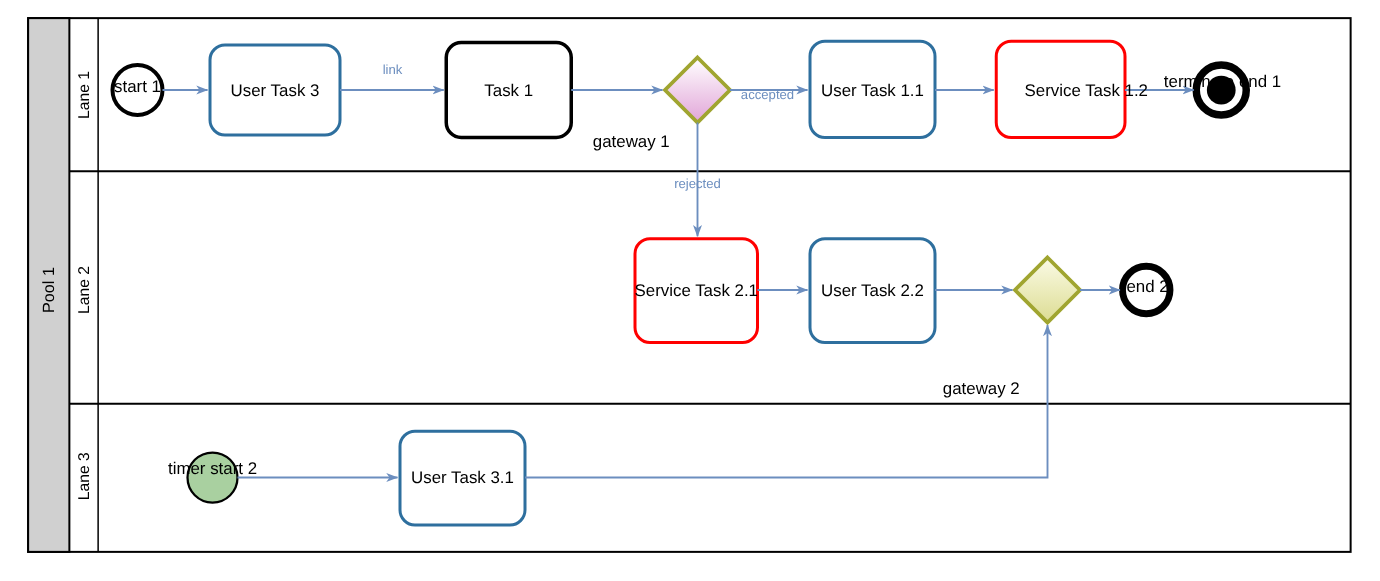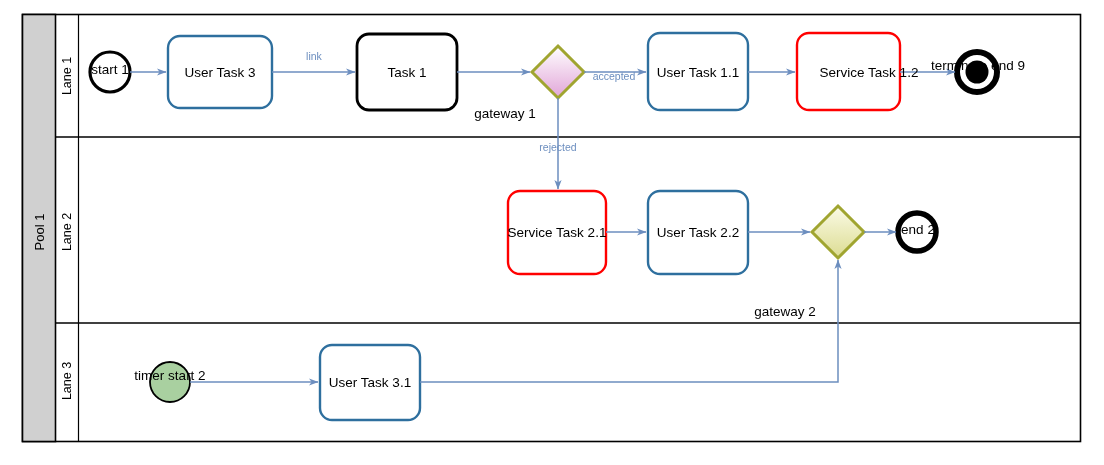--- a/index.html
+++ b/index.html
@@ -187,21 +187,21 @@
   <div class="lane-label" style="left:67px; top:76px; transform: translate(-50%,-50%) rotate(-90deg);">Lane 1</div>
   <div class="lane-label" style="left:67px; top:232px; transform: translate(-50%,-50%) rotate(-90deg);">Lane 2</div>
   <div class="lane-label" style="left:67px; top:381px; transform: translate(-50%,-50%) rotate(-90deg);">Lane 3</div>
 
   <div class="node-label" style="left:110px; top:69px;">start 1</div>
   <div class="node-label" style="left:220px; top:72px;">User Task 3</div>
   <div class="node-label" style="left:407px; top:72px;">Task 1</div>
   <div class="node-label" style="left:505px; top:113px;">gateway 1</div>
   <div class="node-label" style="left:698px; top:72px;">User Task 1.1</div>
   <div class="node-label" style="left:849px; top:72px;padding-left:40px;">Service Task 1.2</div>
-  <div class="node-label" style="left:978px; top:65px;">terminate end 9</div>
+  <div class="node-label" style="left:978px; top:65px;">terminate end 1</div>
 
   <div class="node-label" style="left:557px; top:232px;">Service Task 2.1</div>
   <div class="node-label" style="left:698px; top:232px;text-align:right;">User Task 2.2</div>
   <div class="node-label" style="left:785px; top:273px;margin-top:38px;">gateway 2</div>
   <div class="node-label" style="left:918px; top:229px;">end 2</div>
 
   <div class="node-label" style="left:170px; top:375px;">timer start 2</div>
   <div class="node-label" style="left:370px; top:382px;">User Task 3.1</div>
 
   <div class="edge-label" style="left:314px; top:56px;">link</div>

